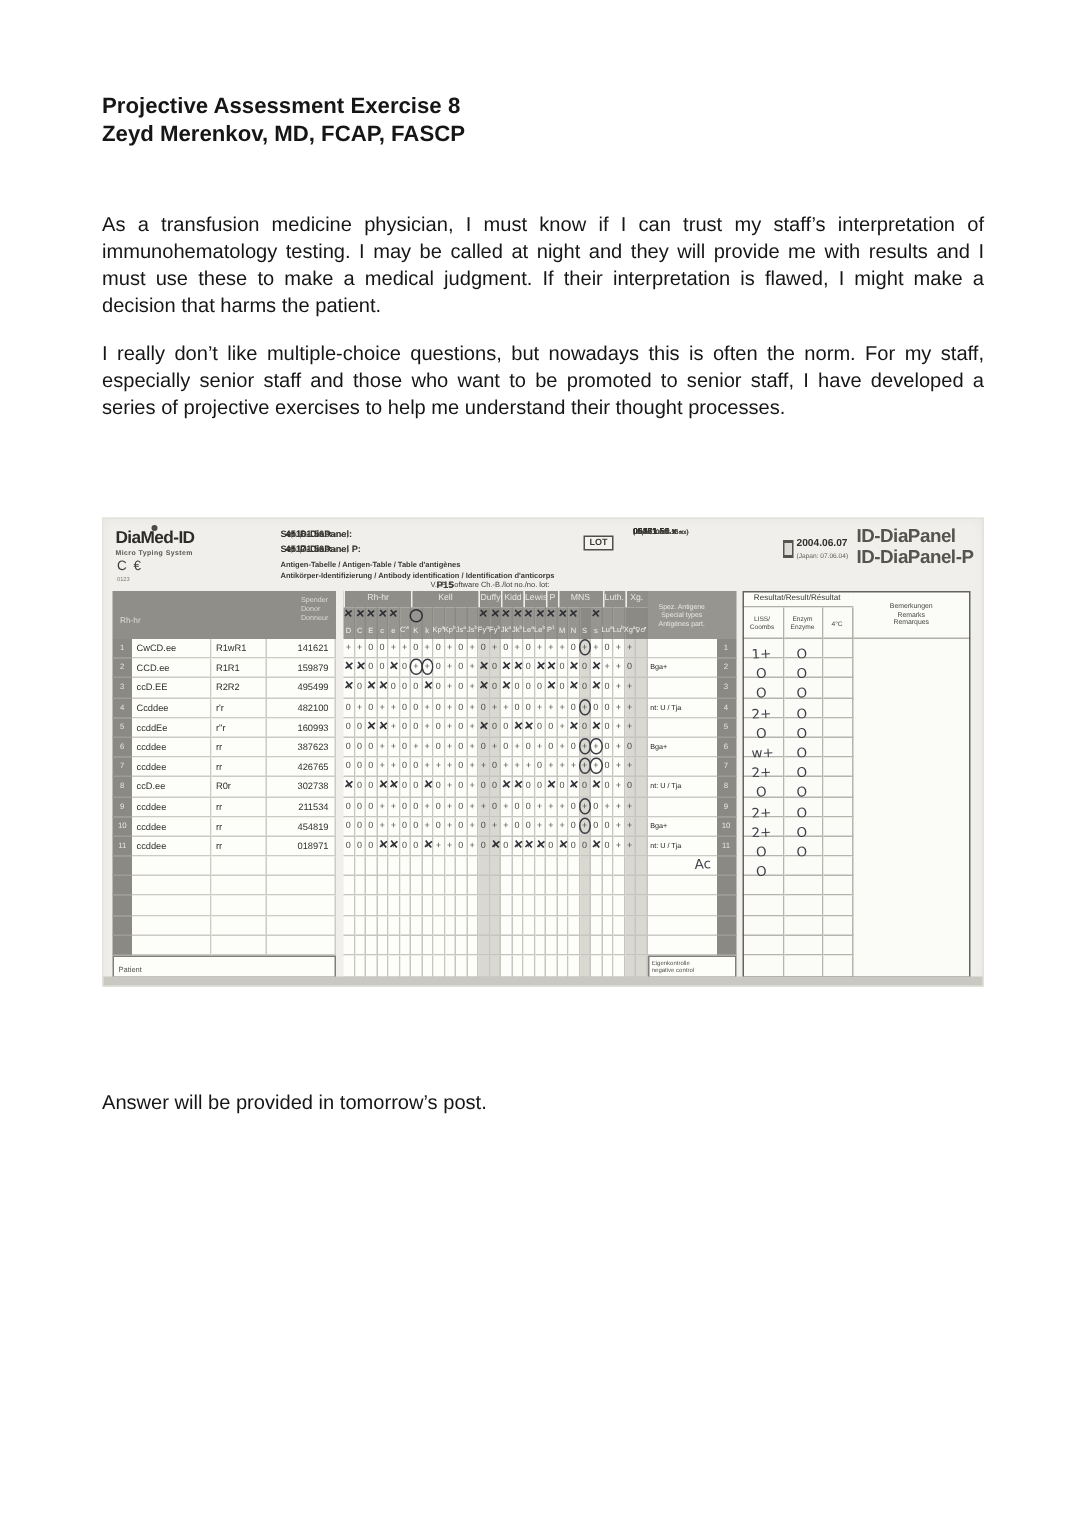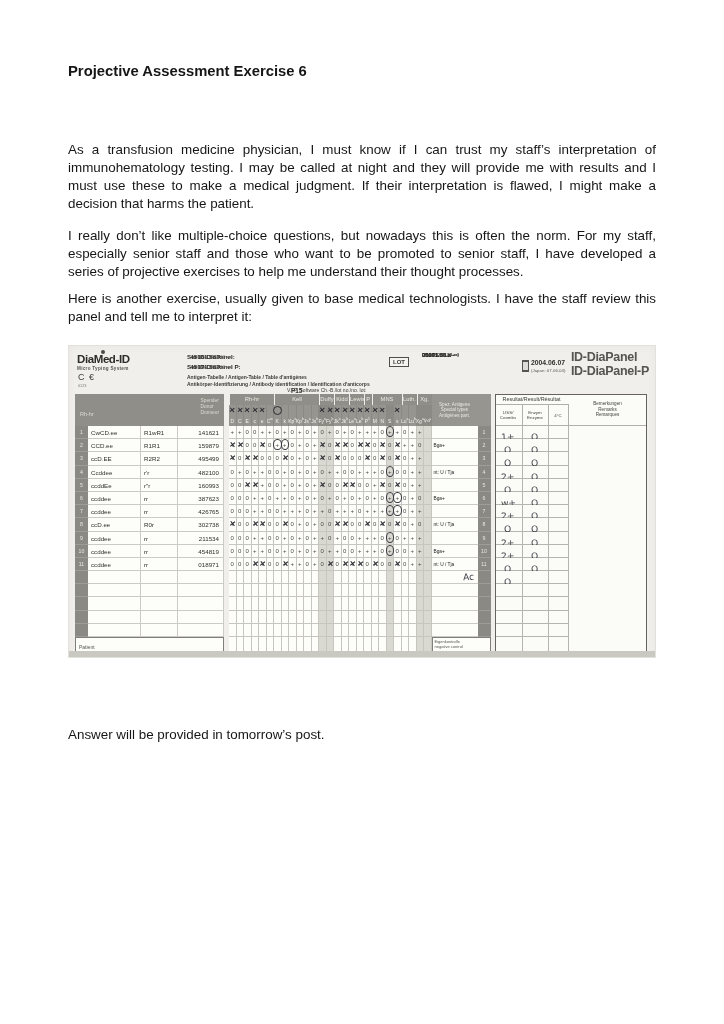--- a/index.html
+++ b/index.html
@@ -99,26 +99,26 @@
   .resbox{position:absolute;left:419.5px;top:0;width:152px;height:100%;
           border:1px solid #64635e;pointer-events:none;}
   .pfoot{position:absolute;left:0;right:0;bottom:0;height:6px;background:#c9c8c1;}
 </style>
 </head>
 <body>
 
 <div class="page">
 
   <div class="blk title">
-    <div>Projective Assessment Exercise 6</div>
+    <div>Projective Assessment Exercise 8</div>
+    <div>Zeyd Merenkov, MD, FCAP, FASCP</div>
   </div>
 
   <div class="blk para" id="para2">I really don’t like multiple-choice questions, but nowadays this is often the norm.  For my staff, especially senior staff and those who want to be promoted to senior staff, I have developed a series of projective exercises to help me understand their thought processes.</div>
   <div class="blk para" id="para1">As a transfusion medicine physician, I must know if I can trust my staff’s interpretation of immunohematology testing.  I may be called at night and they will provide me with results and I must use these to make a medical judgment.  If their interpretation is flawed, I might make a decision that harms the patient.</div>
-  <div class="blk para" id="para3">Here is another exercise, usually given to base medical technologists.  I have the staff review this panel and tell me to interpret it:</div>
 
   <div class="panel">
     <div class="phead">
       <div class="logo-name">DiaMed-ID</div>
       <div class="logo-dot"></div>
       <div class="logo-sub">Micro Typing System</div>
       <div class="ce">C €</div>
       <div class="cenum">0123</div>
 
       <div class="sets">

